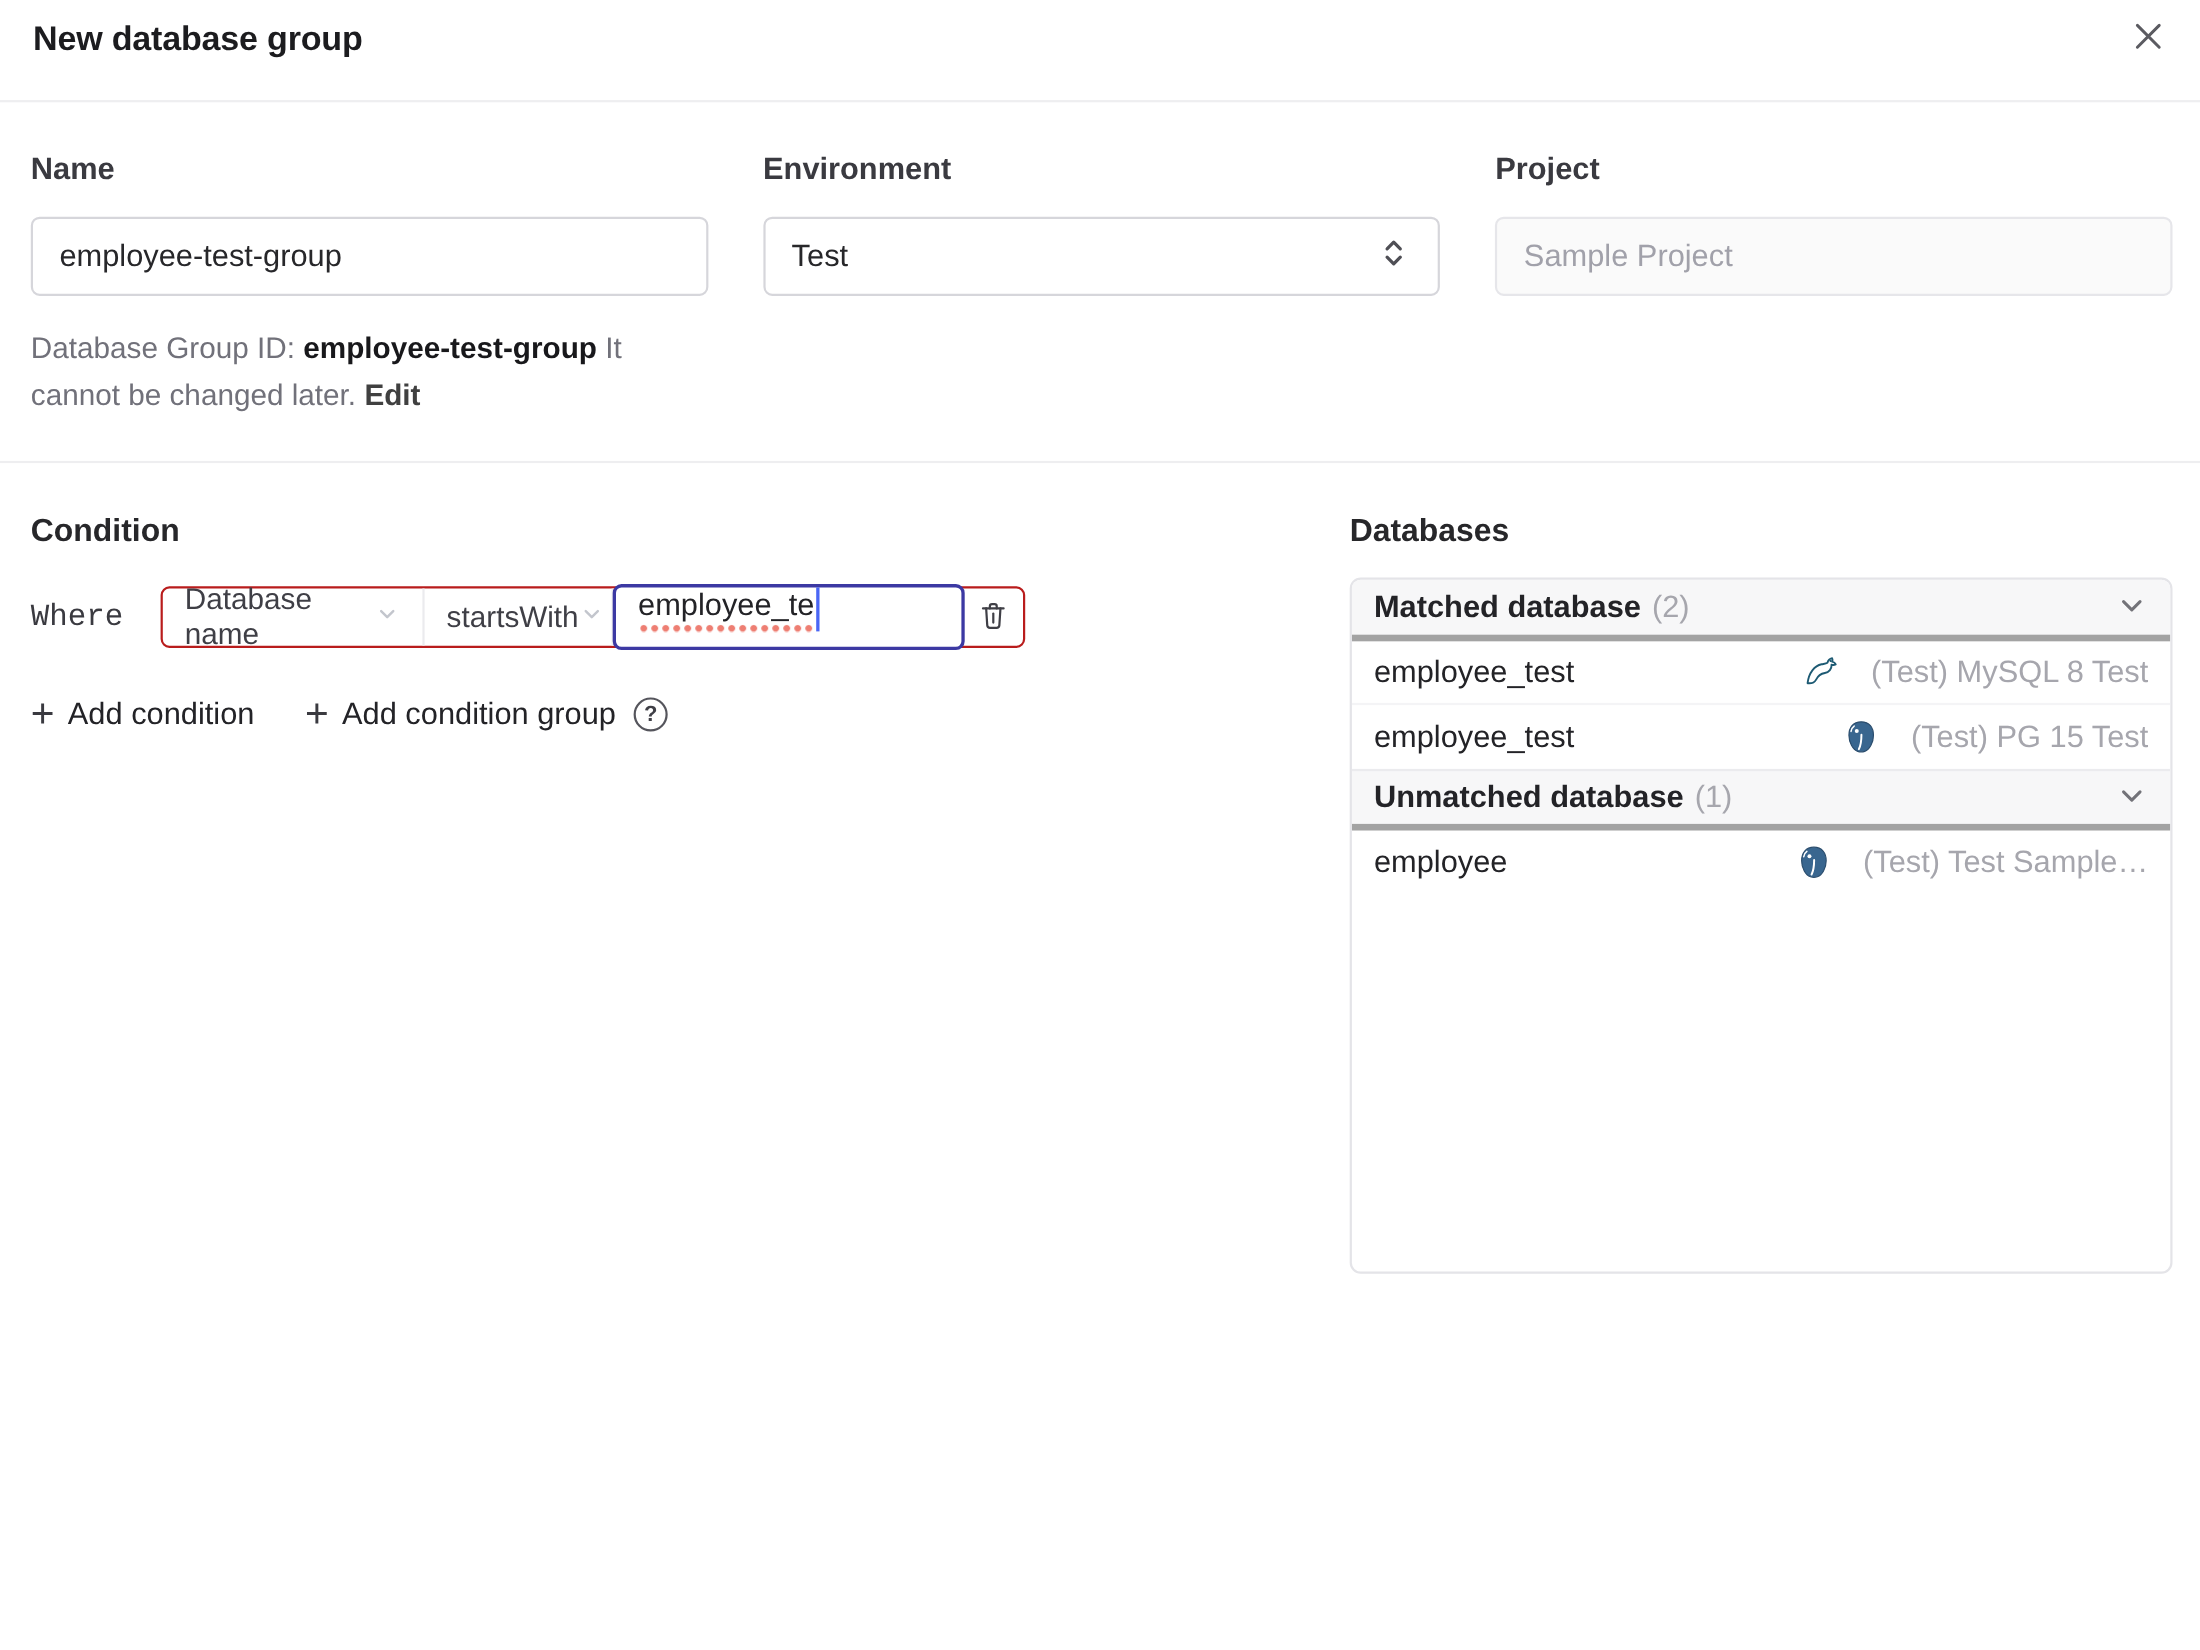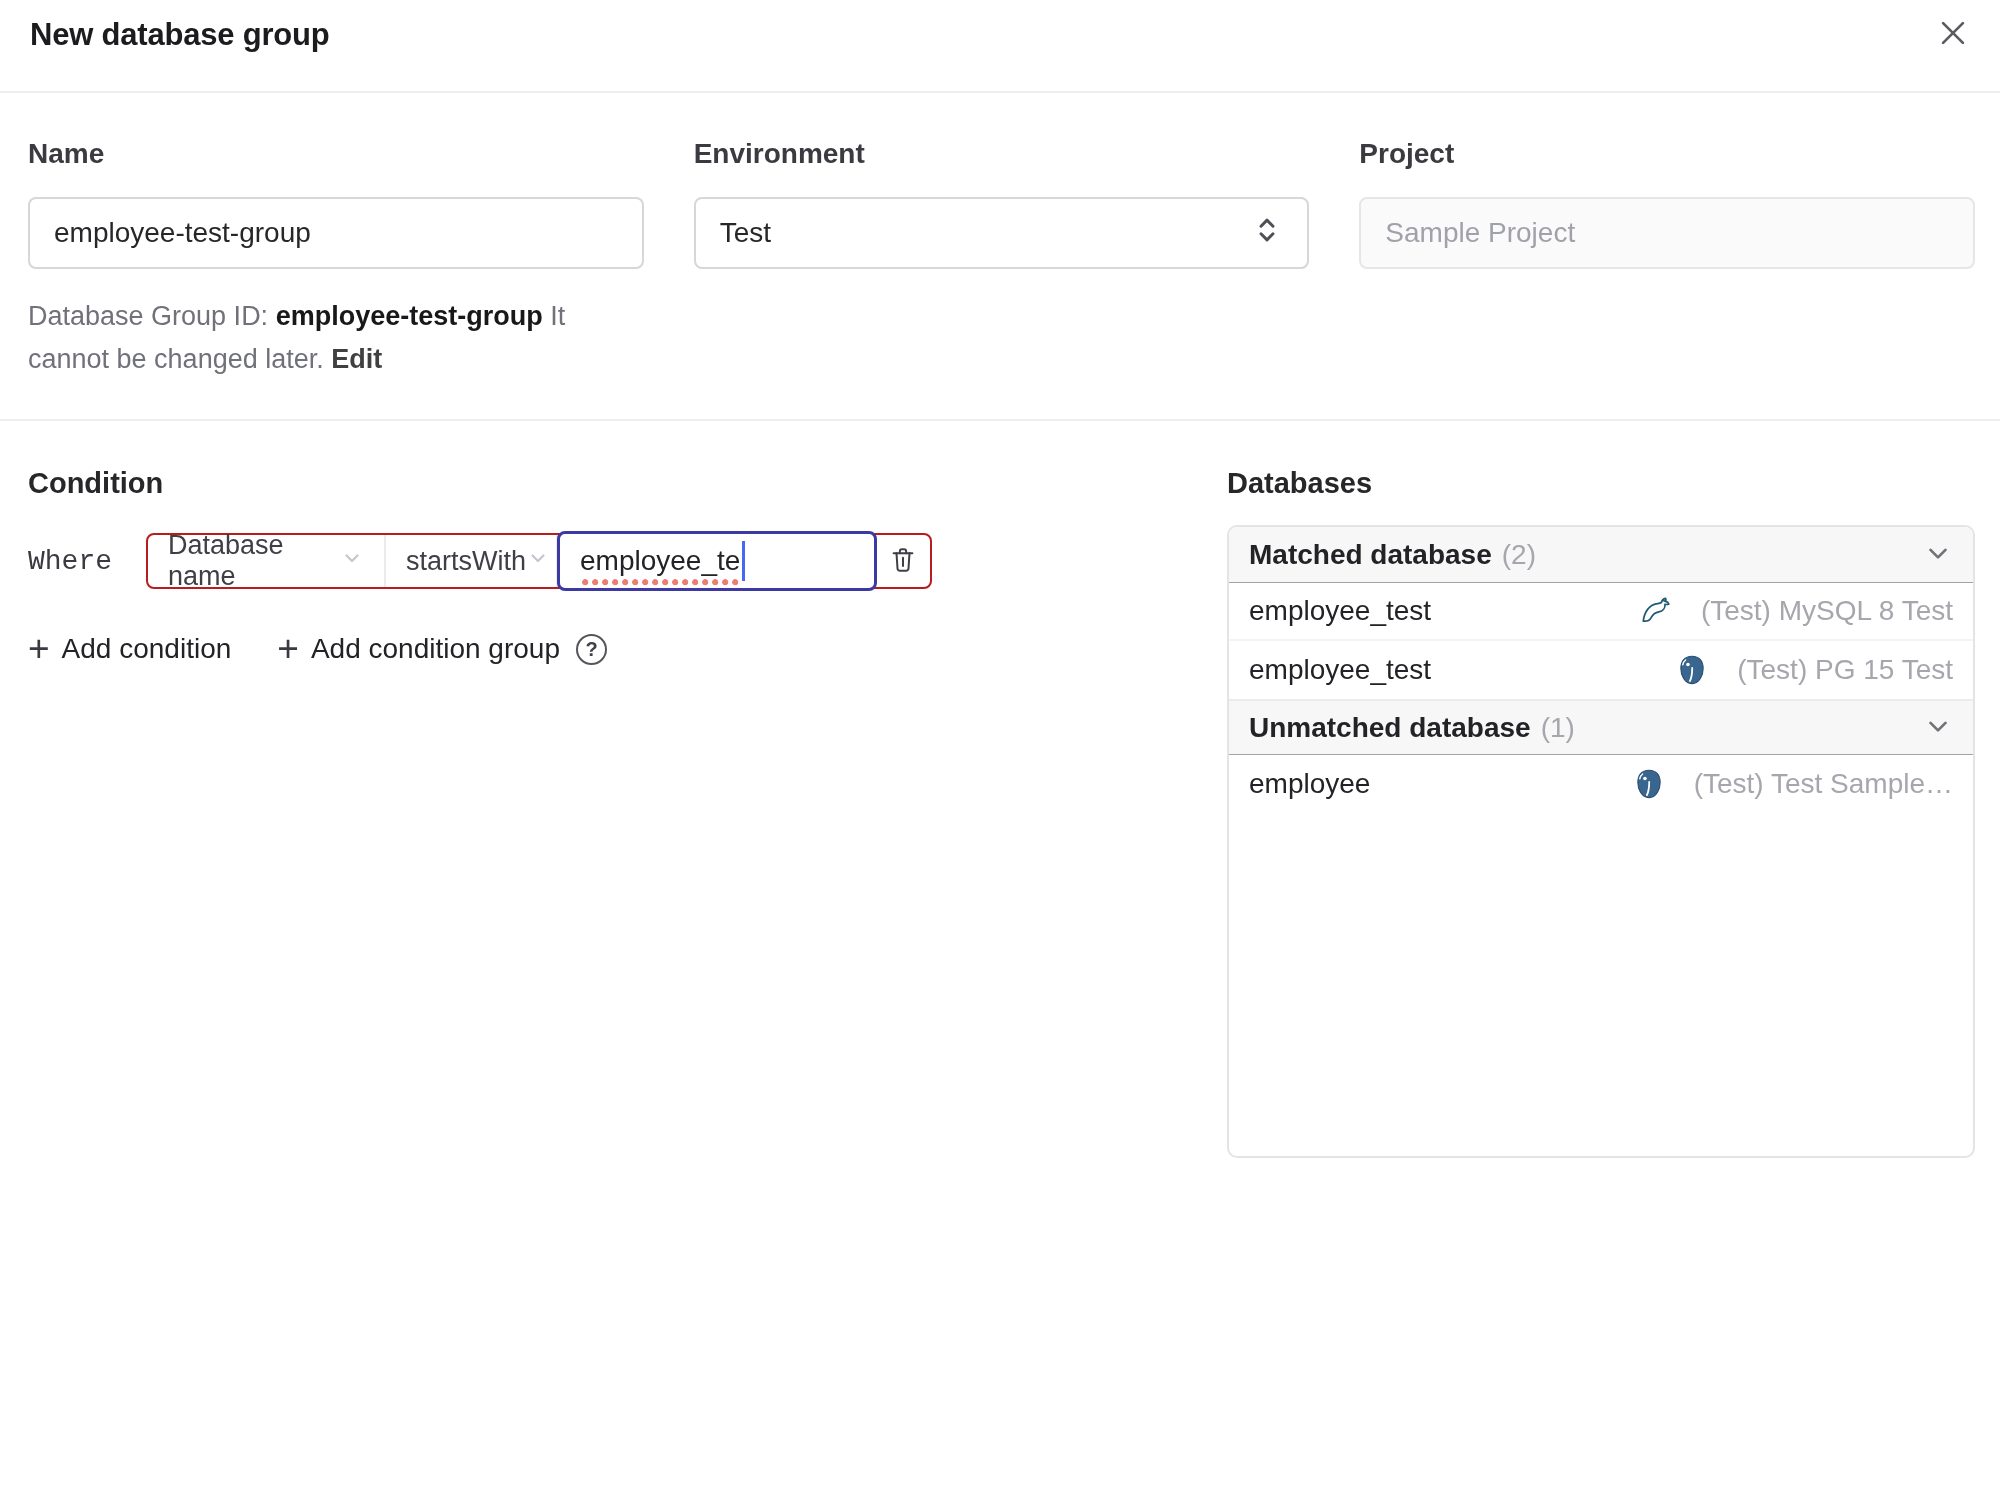--- a/index.html
+++ b/index.html
@@ -58,21 +58,21 @@
     border: 2px solid #b91c1c; border-radius: 8px; height: 56px; background: #fff;
   }
   .cond-seg {
     display: flex; align-items: center; padding: 0 20px;
     font-size: 27px; color: #3f3f46; cursor: pointer;
   }
   .seg-factor { width: 238px; justify-content: space-between; border-right: 2px solid #ebebee; }
   .seg-op     { width: 172px; justify-content: space-between; border-right: 2px solid #ebebee; }
   .seg-value {
     position: relative; width: 320px; margin: -4px -1px;
-    display: flex; align-items: center; padding: 0 20px;
+    display: flex; align-items: flex-start; padding: 0 20px;
     border: 3px solid #3c39a3; border-radius: 8px; background: #fff;
     font-size: 28px; color: #232327; cursor: text;
   }
   .value-text { position: relative; white-space: pre; }
   .value-text::after {
     content: ""; position: absolute; left: 2px; right: 0; bottom: -9px; height: 7px;
     background-image: radial-gradient(circle at 3.2px 3.2px, rgba(231,76,60,.72) 2.7px, rgba(231,76,60,0) 3.4px);
     background-size: 10px 7px; background-repeat: repeat-x;
   }
   .text-caret { width: 3px; height: 40px; background: #4a66f5; margin-left: 2px; flex: none; }
@@ -91,21 +91,21 @@
   
   .db-panel {
     margin-top: 24px; height: 633px;
     border: 2px solid #e4e4e8; border-radius: 10px;
     background: #fff; overflow: hidden;
   }
   .group-header {
     height: 56px; background: #f7f7f8;
     display: flex; align-items: center; justify-content: space-between;
     padding: 0 20px; cursor: pointer;
-    border-bottom: 1px solid #a3a3a3;
+    border-bottom: 6px solid #a3a3a3;
   }
   .db-group + .db-group .group-header { border-top: 2px solid #ebebee; }
   .group-title { font-size: 28px; font-weight: 600; color: #232327; }
   .group-count { color: #a6a6ad; font-weight: 500; margin-left: 10px; }
   .db-row {
     height: 58px; display: flex; align-items: center; justify-content: space-between;
     padding: 0 20px;
   }
   .db-rows .db-row:not(:last-child) { border-bottom: 2px solid #f4f4f6; }
   .db-name { font-size: 28px; color: #232327; }

